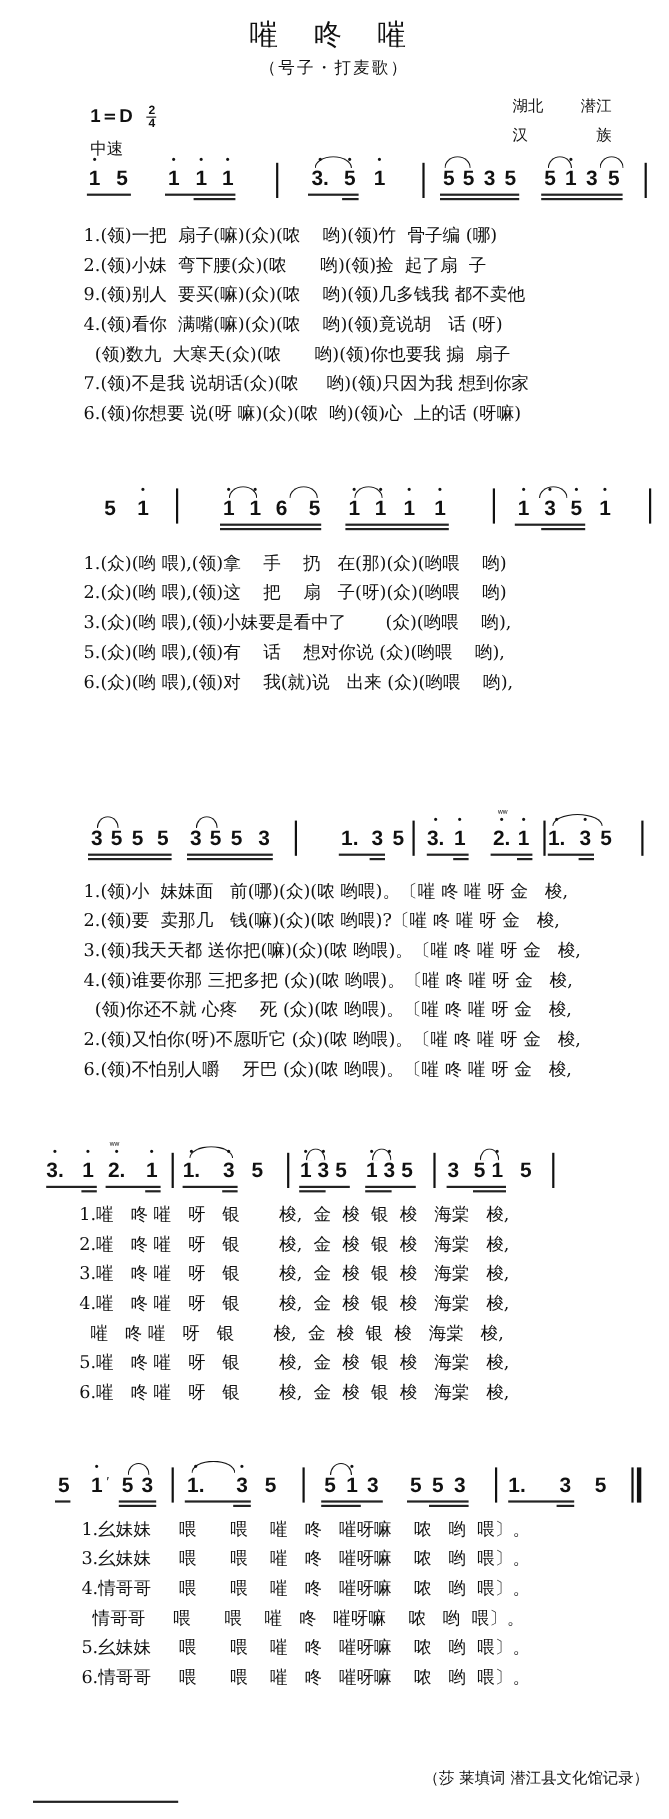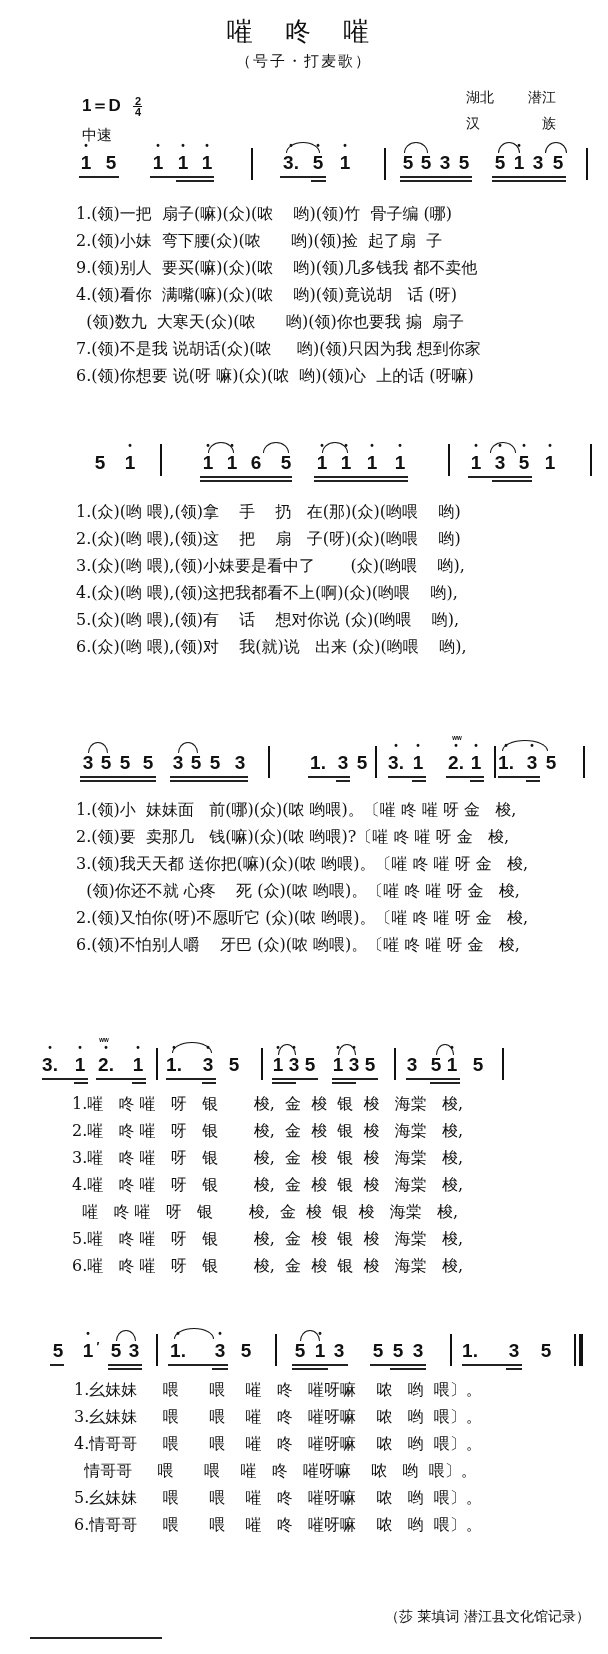--- a/index.html
+++ b/index.html
@@ -19,21 +19,21 @@
   .origin div { display: flex; justify-content: space-between; }
 
   .staff { position: absolute; left: 0; width: 608px; height: 40px; }
   .note { position: absolute; font-family: "Liberation Sans", sans-serif; font-weight: bold; font-size: 19px; transform: translateX(-50%); }
   .note.hi::before { content: "•"; position: absolute; left: 50%; top: -12px; font-size: 10px; transform: translateX(-50%); }
   .barline { position: absolute; width: 1.5px; background: #111; height: 32px; }
   .barline.final { width: 4px; }
   .barline.finthin { width: 1.5px; }
   .uline { position: absolute; height: 1.5px; background: #222; }
   .slur { position: absolute; height: 10px; border: 1.5px solid #111; border-bottom: none; border-radius: 50% 50% 0 0 / 100% 100% 0 0; }
-  .orn { position: absolute; font-size: 9px; font-weight: bold; font-family: "Liberation Sans", sans-serif; transform: translateX(-50%); }
+  .orn { position: absolute; font-size: 9px; font-weight: normal; font-family: "Liberation Sans", sans-serif; transform: translateX(-50%); }
 
   .lyrics { position: absolute; left: 76px; width: 520px; font-size: 16px; line-height: 27px; }
   .lyric-line { white-space: pre; }
   .credit { left: 0; width: 590px; text-align: right; top: 1608px; font-size: 14px; }
   .footrule { left: 30px; top: 1637px; width: 132px; height: 1.5px; background: #222; }
 </style>
 </head>
 <body>
 
 <div class="abs title">嗺 咚 嗺</div>
@@ -128,21 +128,20 @@
     <span class="note hi" style="left:524px;top:4px">5</span>
   <div class="uline" style="left:468px;top:28px;width:64px"></div>
   <div class="uline" style="left:492px;top:32px;width:40px"></div>
   <span class="note hi" style="left:550px;top:4px">1</span>
   <div class="barline" style="left:590px;top:-4px"></div>
 </div>
 <div class="lyrics" style="top:498px">
   <div class="lyric-line">1.(众)(哟 喂),(领)拿    手    扔   在(那)(众)(哟喂    哟)</div>
   <div class="lyric-line">2.(众)(哟 喂),(领)这    把    扇   子(呀)(众)(哟喂    哟)</div>
   <div class="lyric-line">3.(众)(哟 喂),(领)小妹要是看中了       (众)(哟喂    哟),</div>
-  <div class="lyric-line">4.(众)(哟 喂),(领)这把我都看不上(啊)(众)(哟喂    哟),</div>
   <div class="lyric-line">5.(众)(哟 喂),(领)有    话    想对你说 (众)(哟喂    哟),</div>
   <div class="lyric-line">6.(众)(哟 喂),(领)对    我(就)说   出来 (众)(哟喂    哟),</div>
 </div>
 
 <div class="staff" style="top:748px">
   <div class="slur" style="left:88px;top:-6px;width:18px"></div>
   <span class="note" style="left:88px;top:4px">3</span>
     <span class="note" style="left:106px;top:4px">5</span>
     <span class="note" style="left:125px;top:4px">5</span>
     <span class="note" style="left:148px;top:4px">5</span>
@@ -177,20 +176,21 @@
     <span class="note hi" style="left:532px;top:4px">3</span>
     <span class="note" style="left:551px;top:4px">5</span>
   <div class="uline" style="left:498px;top:28px;width:42px"></div>
   <div class="uline" style="left:526px;top:32px;width:14px"></div>
   <div class="barline" style="left:583px;top:-2px"></div>
 </div>
 <div class="lyrics" style="top:796px">
   <div class="lyric-line">1.(领)小  妹妹面   前(哪)(众)(哝 哟喂)。〔嗺 咚 嗺 呀 金   梭,</div>
   <div class="lyric-line">2.(领)要  卖那几   钱(嘛)(众)(哝 哟喂)?〔嗺 咚 嗺 呀 金   梭,</div>
   <div class="lyric-line">3.(领)我天天都 送你把(嘛)(众)(哝 哟喂)。〔嗺 咚 嗺 呀 金   梭,</div>
+  <div class="lyric-line">4.(领)谁要你那 三把多把 (众)(哝 哟喂)。〔嗺 咚 嗺 呀 金   梭,</div>
   <div class="lyric-line">  (领)你还不就 心疼    死 (众)(哝 哟喂)。〔嗺 咚 嗺 呀 金   梭,</div>
   <div class="lyric-line">2.(领)又怕你(呀)不愿听它 (众)(哝 哟喂)。〔嗺 咚 嗺 呀 金   梭,</div>
   <div class="lyric-line">6.(领)不怕别人嚼    牙巴 (众)(哝 哟喂)。〔嗺 咚 嗺 呀 金   梭,</div>
 </div>
 
 <div class="staff" style="top:1050px">
   <span class="note hi" style="left:50px;top:4px">3.</span>
     <span class="note hi" style="left:80px;top:4px">1</span>
   <div class="uline" style="left:42px;top:28px;width:46px"></div>
   <div class="uline" style="left:74px;top:32px;width:14px"></div>

